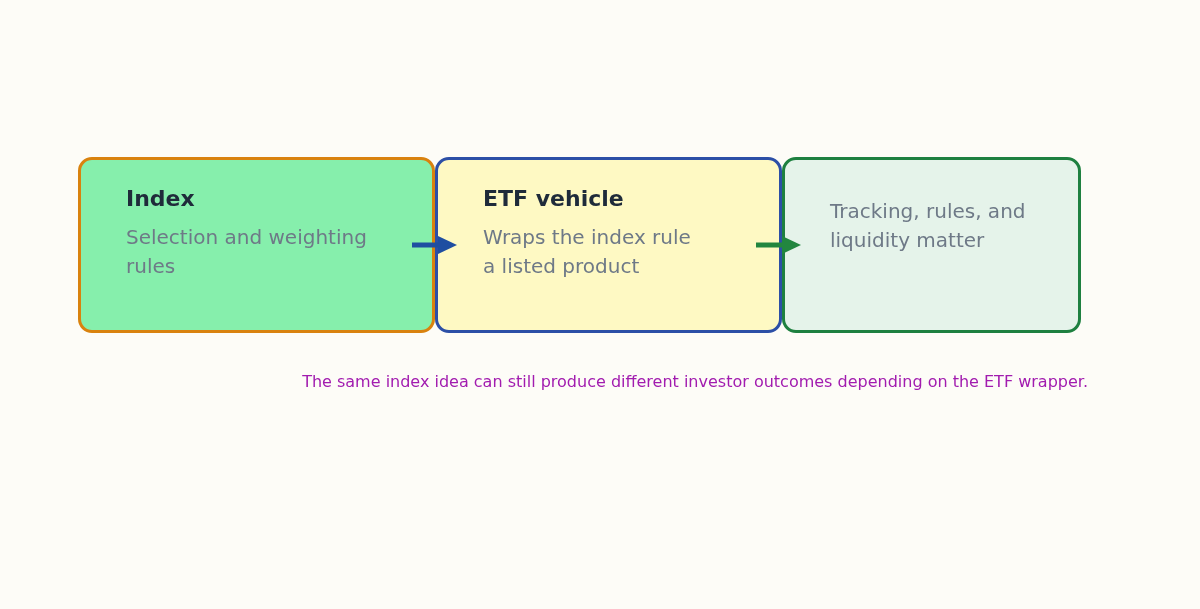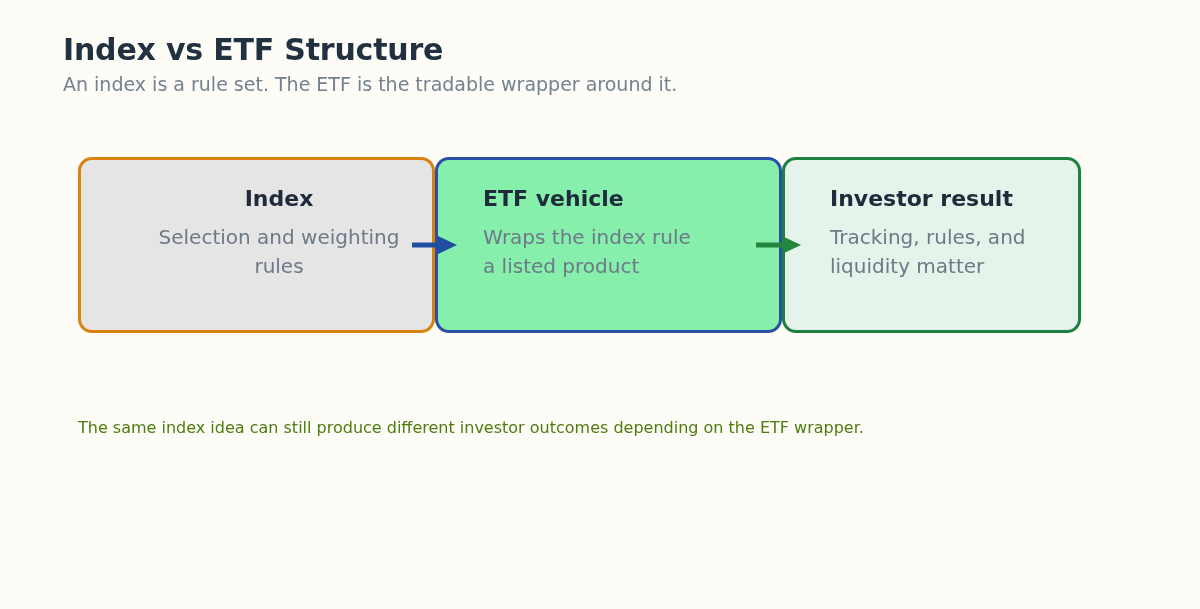--- a/index.html
+++ b/index.html
@@ -54,22 +54,22 @@
   }
 
   .card {
     position: relative;
     box-sizing: border-box;
     border-radius: 14px;
     border-style: solid;
     border-width: 3px;
     padding: 26px 0 0 45px;
   }
-  .card.c1 { width: 357px; background: #e5e5e5; border-color: #D9820E; text-align: center; }
-  .card.c2 { width: 347px; background: #86efac; border-color: #2C4FA6; }
+  .card.c1 { width: 357px; background: #86efac; border-color: #D9820E; }
+  .card.c2 { width: 347px; background: #fef9c3; border-color: #2C4FA6; }
   .card.c3 { width: 299px; background: #E5F3EA; border-color: #1E8040; }
 
   .card-title {
     font-size: 22px;
     font-weight: 700;
     color: #1F2B3A;
     line-height: 1.2;
     margin: 0;
     white-space: pre;
   }
@@ -93,54 +93,48 @@
   .connector.a1 { left: 412px; }
   .connector.a2 { left: 756px; }
   .connector svg { display: block; }
 
   
   .footer-note {
     position: absolute;
     left: 78px;
     top: 371px;
     width: 1010px;
-    text-align: left;
+    text-align: right;
     font-size: 16px;
     font-weight: 400;
-    color: #4d7c0f;
+    color: #a21caf;
     line-height: 1.4;
-    margin-top: 46px;
   }
 </style>
 </head>
 <body>
 
 <div class="page">
 
-  <div class="header">
-    <h1 class="title">Index vs ETF Structure</h1>
-    <p class="subtitle">An index is a rule set. The ETF is the tradable wrapper around it.</p>
-  </div>
 
   <div class="flow">
 
     <div class="card c1">
       <p class="card-title">Index</p>
       <p class="card-desc">Selection and weighting
 rules</p>
     </div>
 
     <div class="card c2">
       <p class="card-title">ETF vehicle</p>
       <p class="card-desc">Wraps the index rule
 a listed product</p>
     </div>
 
     <div class="card c3">
-      <p class="card-title">Investor result</p>
       <p class="card-desc">Tracking, rules, and
 liquidity matter</p>
     </div>
 
   </div>
 
   <div class="connector a1">
     <svg width="46" height="22" viewBox="0 0 46 22" aria-hidden="true">
       <line x1="0" y1="11" x2="28" y2="11" stroke="#1F4EA1" stroke-width="5"></line>
       <polygon points="26,2 45,11 26,20" fill="#1F4EA1"></polygon>

